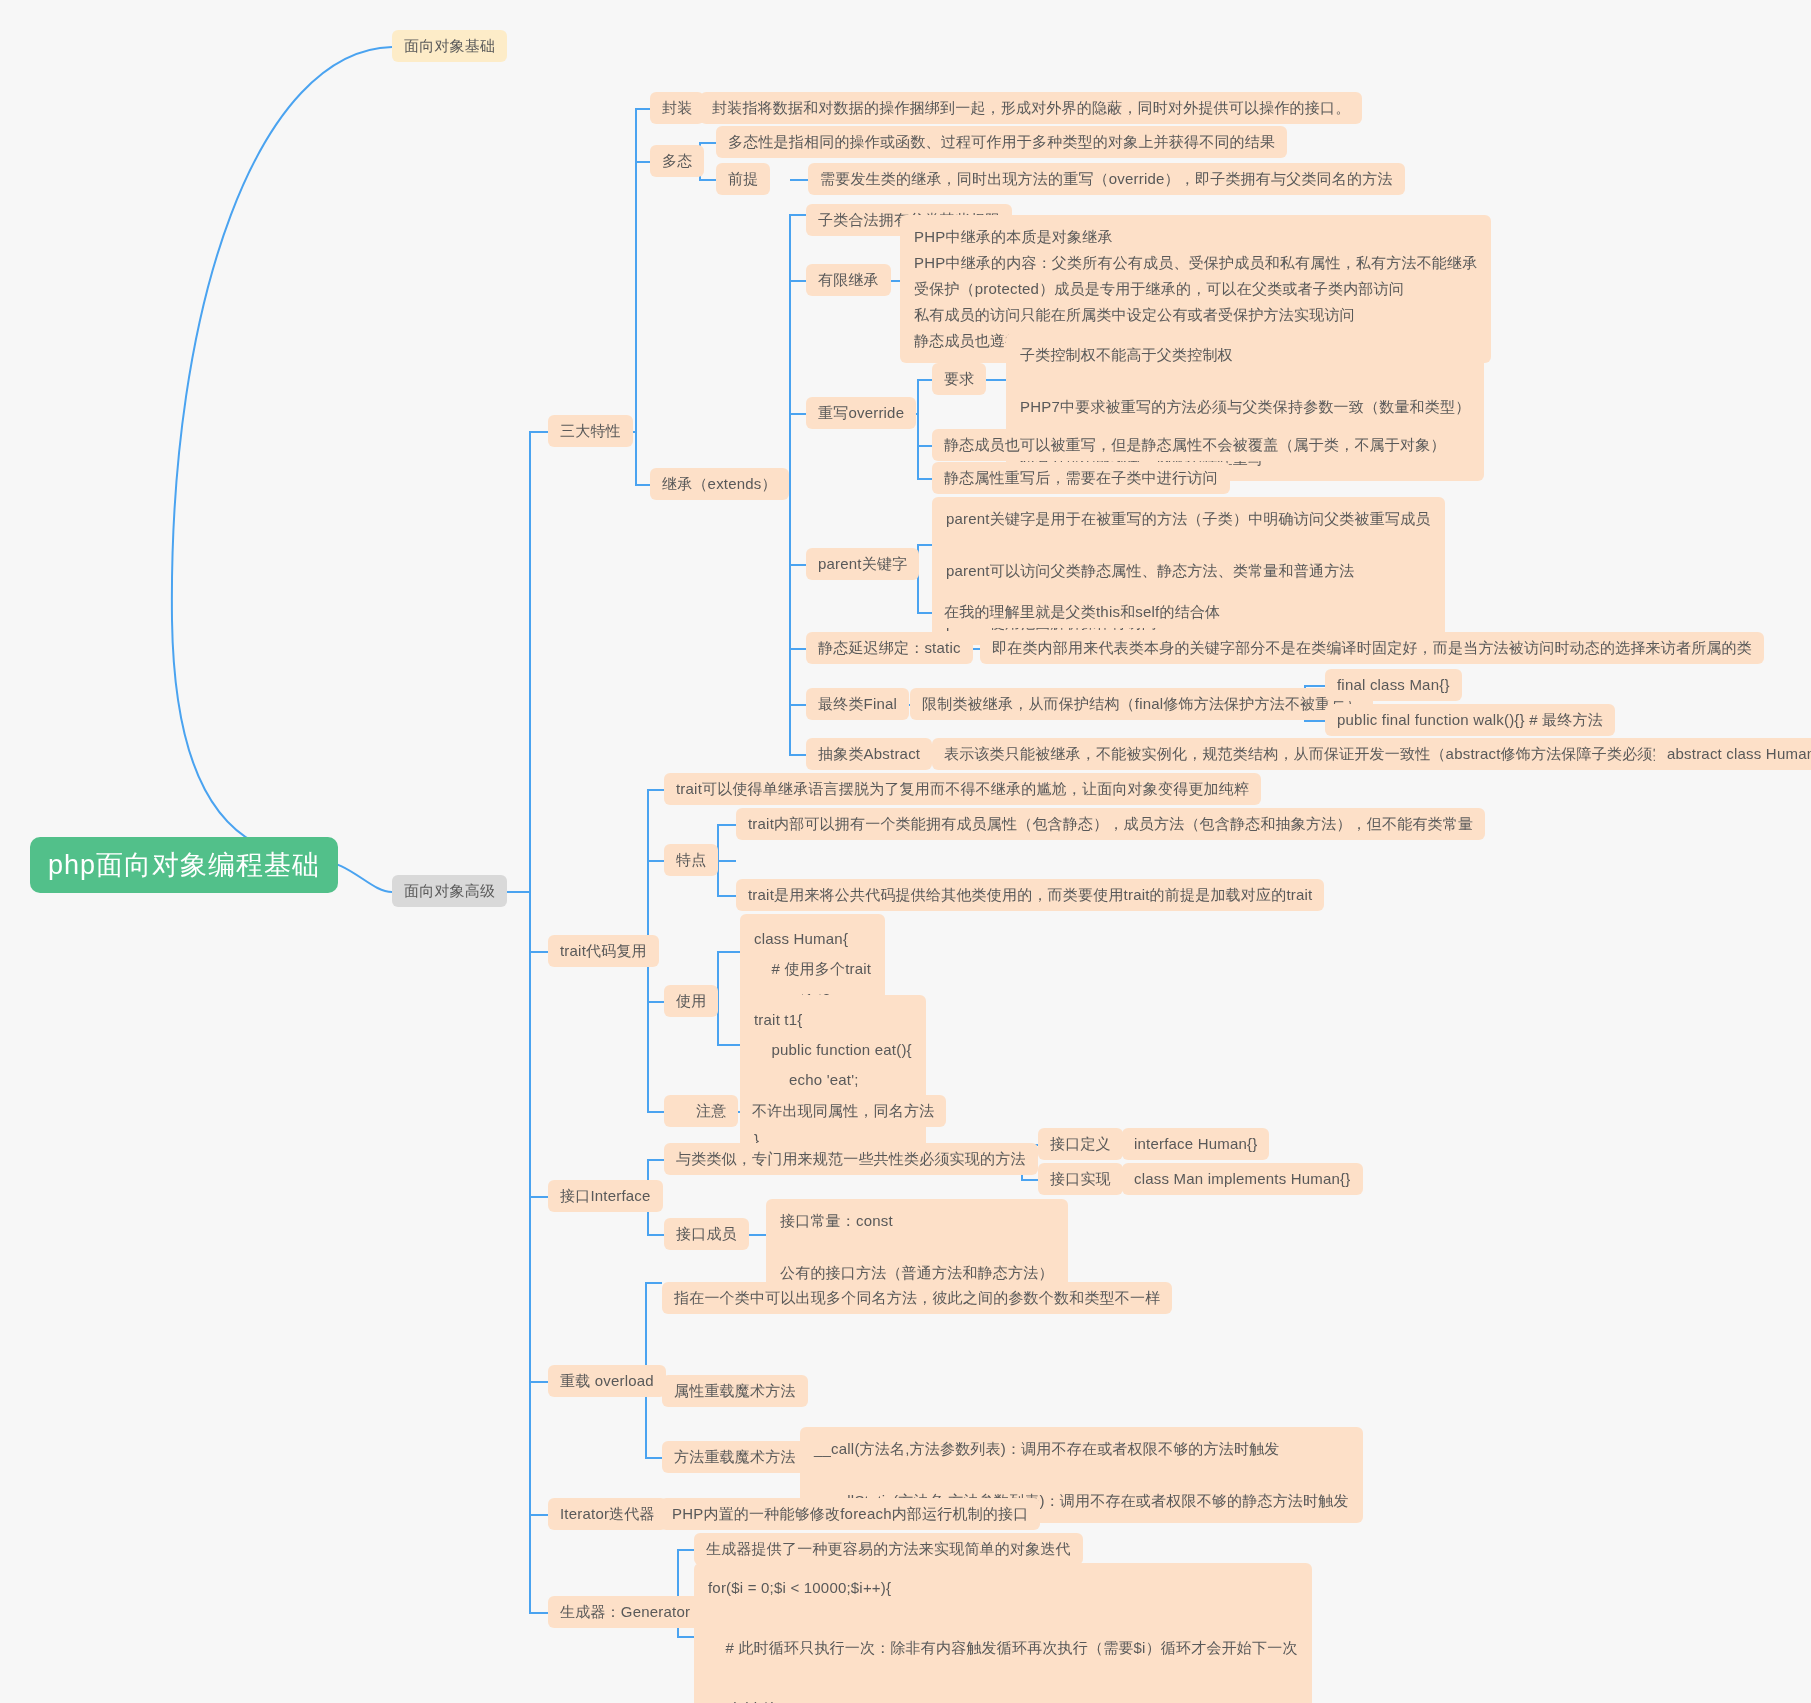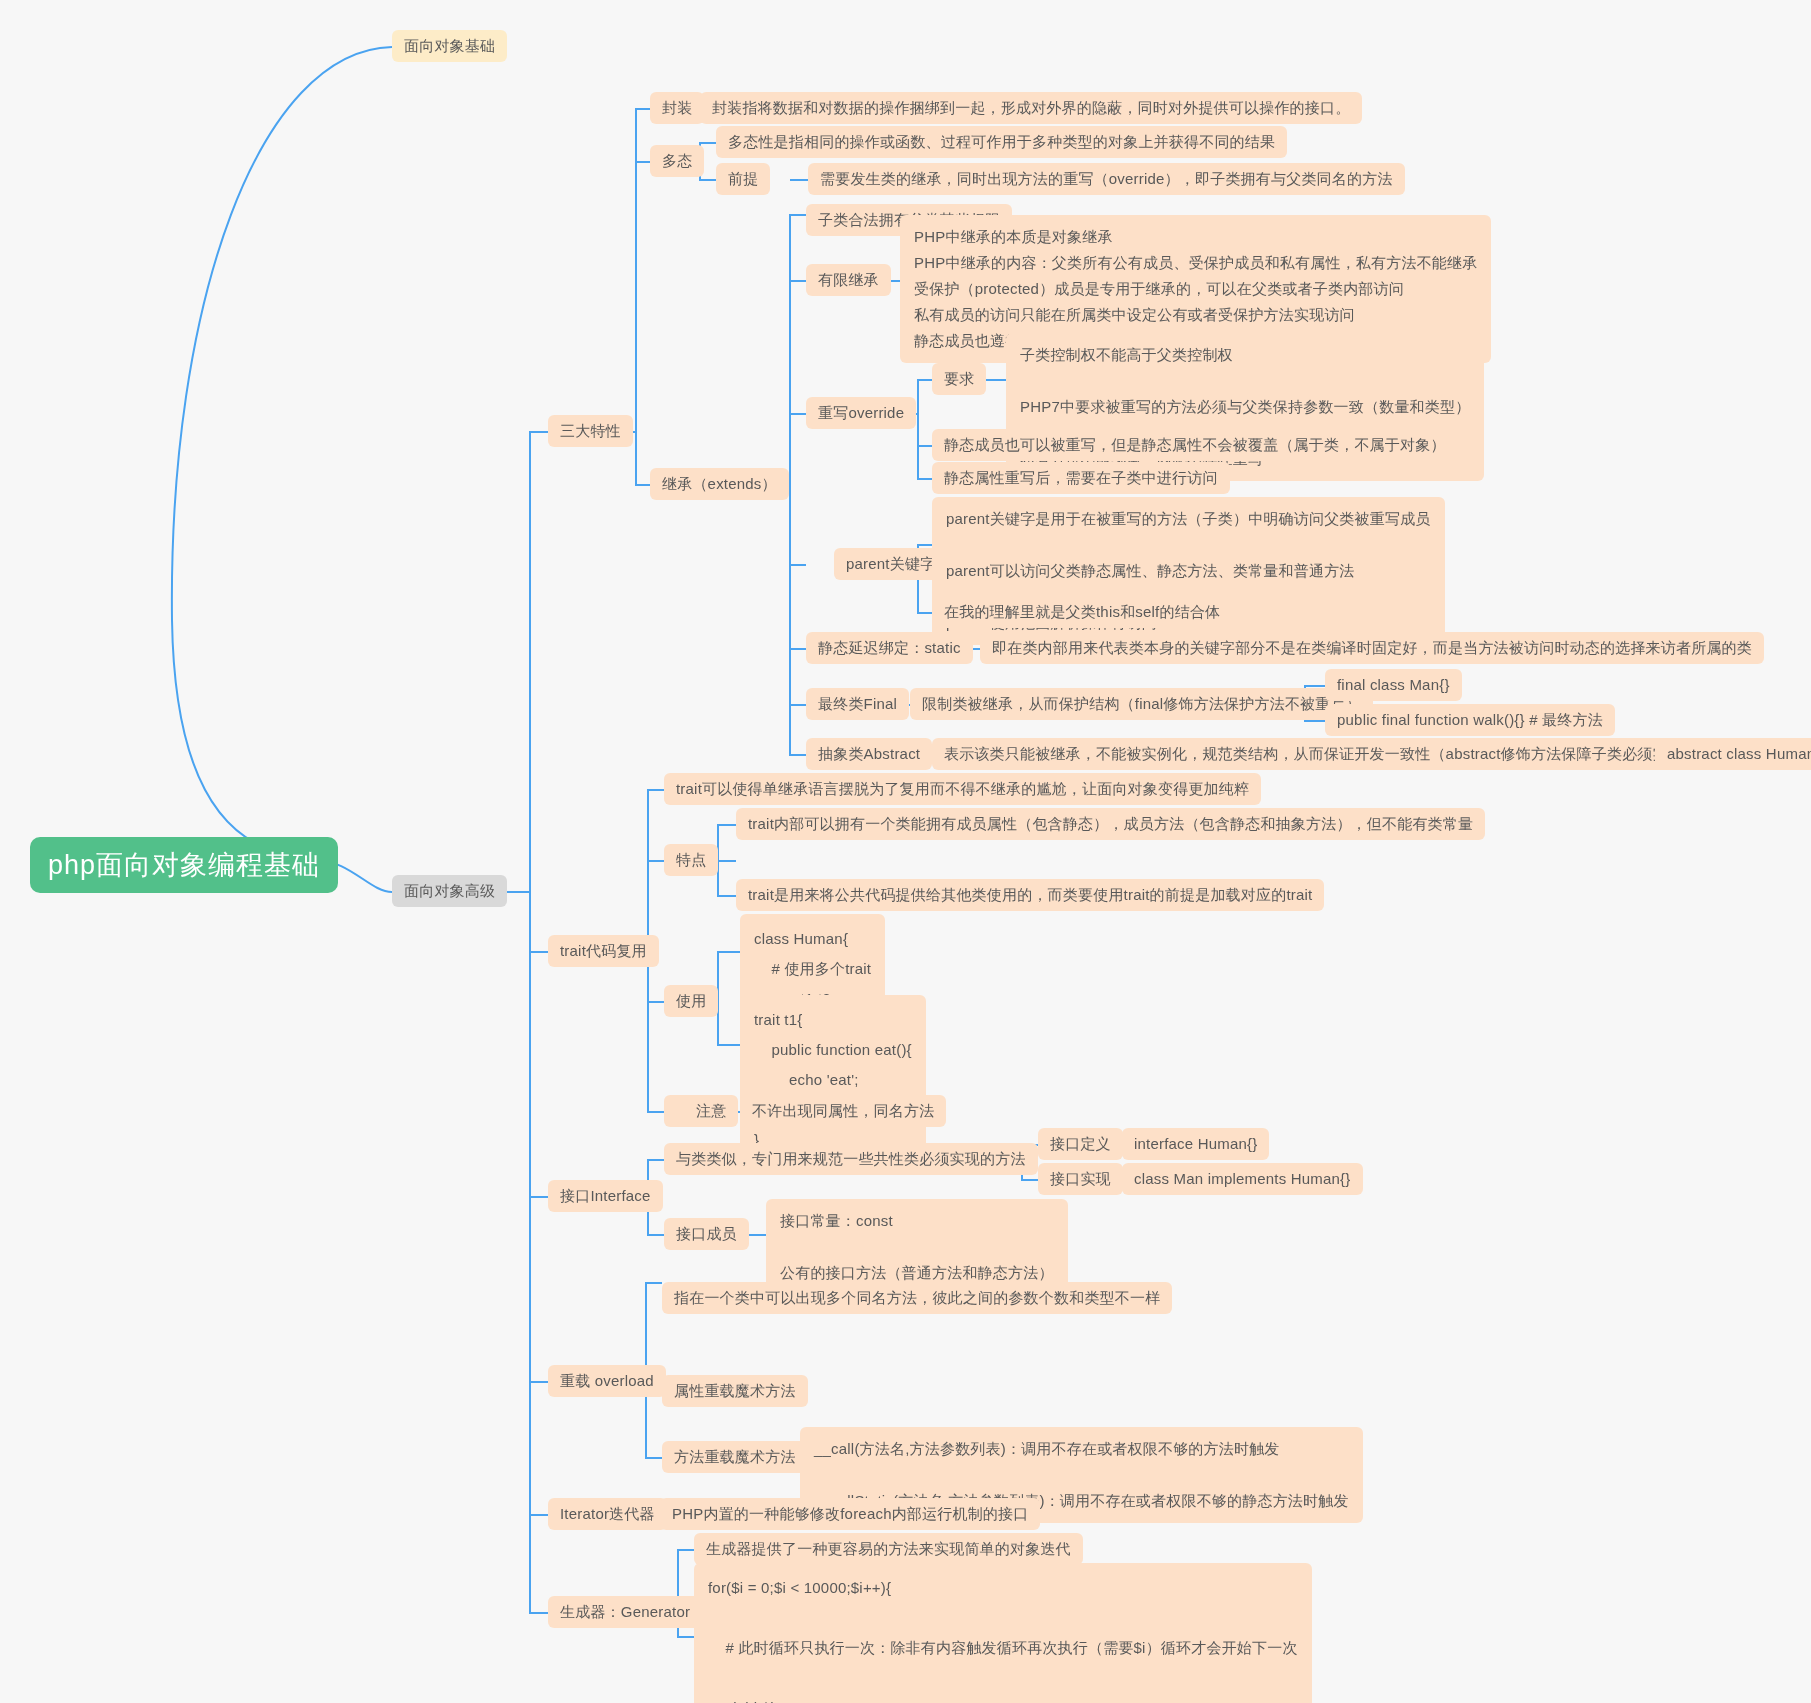--- a/index.html
+++ b/index.html
@@ -162,21 +162,21 @@
   <div class="node" style="left:806px;top:397px;">重写override</div>
   <div class="node" style="left:932px;top:363px;">要求</div>
   <div class="node multiline" style="left:1006px;top:333px;">子类控制权不能高于父类控制权
 
 PHP7中要求被重写的方法必须与父类保持参数一致（数量和类型）
 
 私有方法不能继承，因此不存在重写</div>
   <div class="node" style="left:932px;top:429px;">静态成员也可以被重写，但是静态属性不会被覆盖（属于类，不属于对象）</div>
   <div class="node" style="left:932px;top:462px;">静态属性重写后，需要在子类中进行访问</div>
 
-  <div class="node" style="left:806px;top:548px;margin-left:28px;">parent关键字</div>
+  <div class="node" style="left:806px;top:548px;">parent关键字</div>
   <div class="node multiline" style="left:932px;top:497px;">parent关键字是用于在被重写的方法（子类）中明确访问父类被重写成员
 
 parent可以访问父类静态属性、静态方法、类常量和普通方法
 
 parent使用范围解析操作符访问</div>
   <div class="node" style="left:932px;top:596px;">在我的理解里就是父类this和self的结合体</div>
 
   <div class="node" style="left:806px;top:632px;">静态延迟绑定：static</div>
   <div class="node" style="left:980px;top:632px;">即在类内部用来代表类本身的关键字部分不是在类编译时固定好，而是当方法被访问时动态的选择来访者所属的类</div>
 

